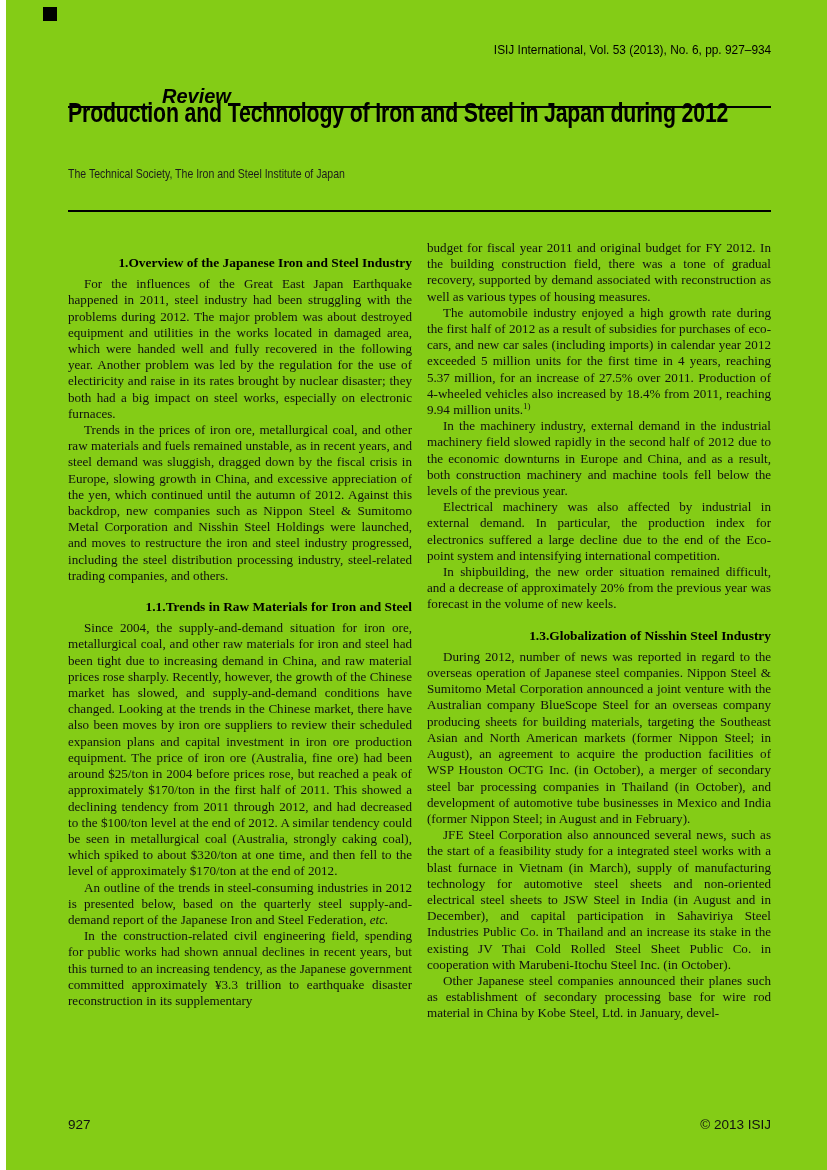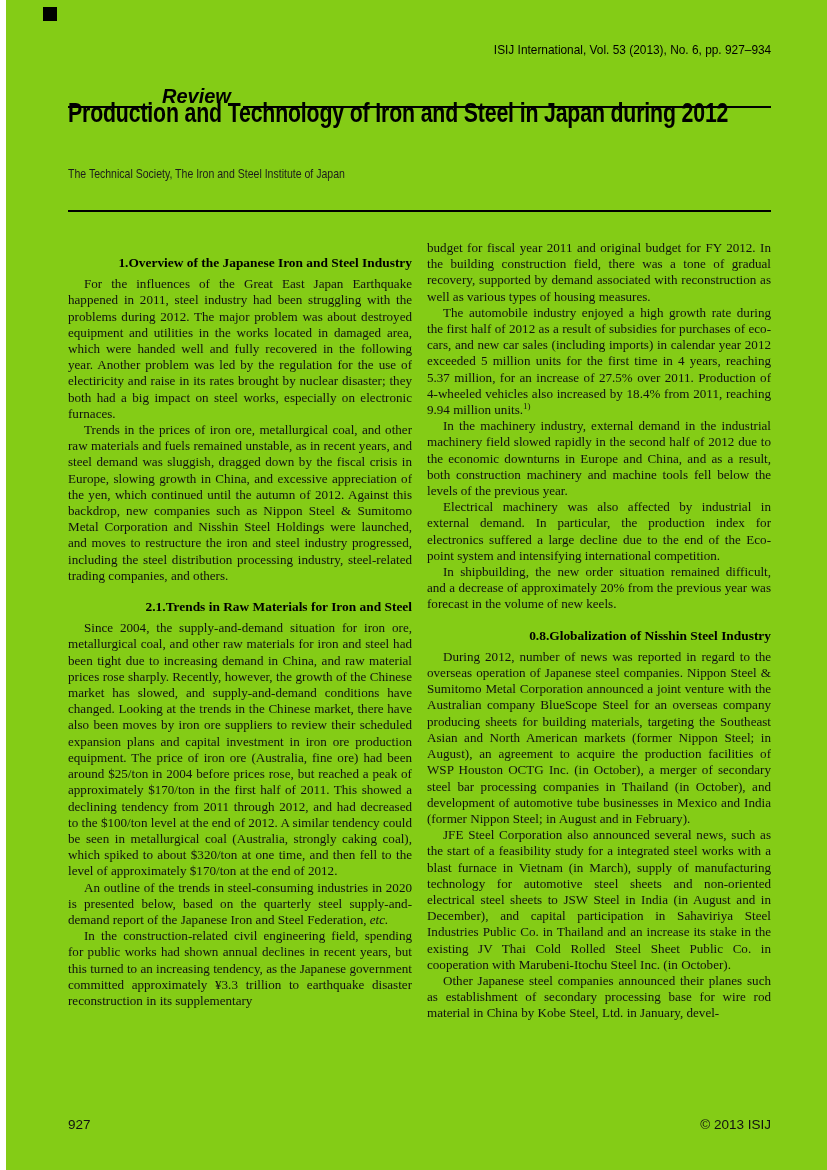--- a/index.html
+++ b/index.html
@@ -75,32 +75,32 @@
 
   <div class="author">The Technical Society, The Iron and Steel Institute of Japan</div>
 
   <div class="header-rule"></div>
 
   <div class="columns">
     <div class="column">
         <h2 class="sec"><span class="sec-num">1.</span><span>Overview of the Japanese Iron and Steel Industry</span></h2>
         <p><span>For the influences of the Great East Japan Earthquake happened in 2011, steel industry had been struggling with the problems during 2012. The major problem was about destroyed equipment and utilities in the works located in damaged area, which were handed well and fully recovered in the following year. Another problem was led by the regulation for the use of electiricity and raise in its rates brought by nuclear disaster; they both had a big impact on steel works, especially on electronic furnaces.</span></p>
         <p><span>Trends in the prices of iron ore, metallurgical coal, and other raw materials and fuels remained unstable, as in recent years, and steel demand was sluggish, dragged down by the fiscal crisis in Europe, slowing growth in China, and excessive appreciation of the yen, which continued until the autumn of 2012. Against this backdrop, new companies such as Nippon Steel &amp; Sumitomo Metal Corporation and Nisshin Steel Holdings were launched, and moves to restructure the iron and steel industry progressed, including the steel distribution processing industry, steel-related trading companies, and others.</span></p>
-        <h2 class="sec"><span class="sec-num">2.1.</span><span>Trends in Raw Materials for Iron and Steel</span></h2>
+        <h2 class="sec"><span class="sec-num">1.1.</span><span>Trends in Raw Materials for Iron and Steel</span></h2>
         <p><span>Since 2004, the supply-and-demand situation for iron ore, metallurgical coal, and other raw materials for iron and steel had been tight due to increasing demand in China, and raw material prices rose sharply. Recently, however, the growth of the Chinese market has slowed, and supply-and-demand conditions have changed. Looking at the trends in the Chinese market, there have also been moves by iron ore suppliers to review their scheduled expansion plans and capital investment in iron ore production equipment. The price of iron ore (Australia, fine ore) had been around $25/ton in 2004 before prices rose, but reached a peak of approximately $170/ton in the first half of 2011. This showed a declining tendency from 2011 through 2012, and had decreased to the $100/ton level at the end of 2012. A similar tendency could be seen in metallurgical coal (Australia, strongly caking coal), which spiked to about $320/ton at one time, and then fell to the level of approximately $170/ton at the end of 2012.</span></p>
-        <p><span>An outline of the trends in steel-consuming industries in 2020 is presented below, based on the quarterly steel supply-and-demand report of the Japanese Iron and Steel Federation, </span><span class="it">etc.</span></p>
+        <p><span>An outline of the trends in steel-consuming industries in 2012 is presented below, based on the quarterly steel supply-and-demand report of the Japanese Iron and Steel Federation, </span><span class="it">etc.</span></p>
         <p><span>In the construction-related civil engineering field, spending for public works had shown annual declines in recent years, but this turned to an increasing tendency, as the Japanese government committed approximately ¥3.3 trillion to earthquake disaster reconstruction in its supplementary</span></p>
       </div>
     <div class="column">
         <p class="noindent"><span>budget for fiscal year 2011 and original budget for FY 2012. In the building construction field, there was a tone of gradual recovery, supported by demand associated with reconstruction as well as various types of housing measures.</span></p>
         <p><span>The automobile industry enjoyed a high growth rate during the first half of 2012 as a result of subsidies for purchases of eco-cars, and new car sales (including imports) in calendar year 2012 exceeded 5 million units for the first time in 4 years, reaching 5.37 million, for an increase of 27.5% over 2011. Production of 4-wheeled vehicles also increased by 18.4% from 2011, reaching 9.94 million units.</span><sup>1)</sup></p>
         <p><span>In the machinery industry, external demand in the industrial machinery field slowed rapidly in the second half of 2012 due to the economic downturns in Europe and China, and as a result, both construction machinery and machine tools fell below the levels of the previous year.</span></p>
         <p><span>Electrical machinery was also affected by industrial in external demand. In particular, the production index for electronics suffered a large decline due to the end of the Eco-point system and intensifying international competition.</span></p>
         <p><span>In shipbuilding, the new order situation remained difficult, and a decrease of approximately 20% from the previous year was forecast in the volume of new keels.</span></p>
-        <h2 class="sec"><span class="sec-num">0.8.</span><span>Globalization of Nisshin Steel Industry</span></h2>
+        <h2 class="sec"><span class="sec-num">1.3.</span><span>Globalization of Nisshin Steel Industry</span></h2>
         <p><span>During 2012, number of news was reported in regard to the overseas operation of Japanese steel companies. Nippon Steel &amp; Sumitomo Metal Corporation announced a joint venture with the Australian company BlueScope Steel for an overseas company producing sheets for building materials, targeting the Southeast Asian and North American markets (former Nippon Steel; in August), an agreement to acquire the production facilities of WSP Houston OCTG Inc. (in October), a merger of secondary steel bar processing companies in Thailand (in October), and development of automotive tube businesses in Mexico and India (former Nippon Steel; in August and in February).</span></p>
         <p><span>JFE Steel Corporation also announced several news, such as the start of a feasibility study for a integrated steel works with a blast furnace in Vietnam (in March), supply of manufacturing technology for automotive steel sheets and non-oriented electrical steel sheets to JSW Steel in India (in August and in December), and capital participation in Sahaviriya Steel Industries Public Co. in Thailand and an increase its stake in the existing JV Thai Cold Rolled Steel Sheet Public Co. in cooperation with Marubeni-Itochu Steel Inc. (in October).</span></p>
         <p><span>Other Japanese steel companies announced their planes such as establishment of secondary processing base for wire rod material in China by Kobe Steel, Ltd. in January, devel-</span></p>
       </div>
   </div>
 
   <div class="footer">
     <div class="page-number">927</div>
     <div class="copyright">© 2013 ISIJ</div>
   </div>

